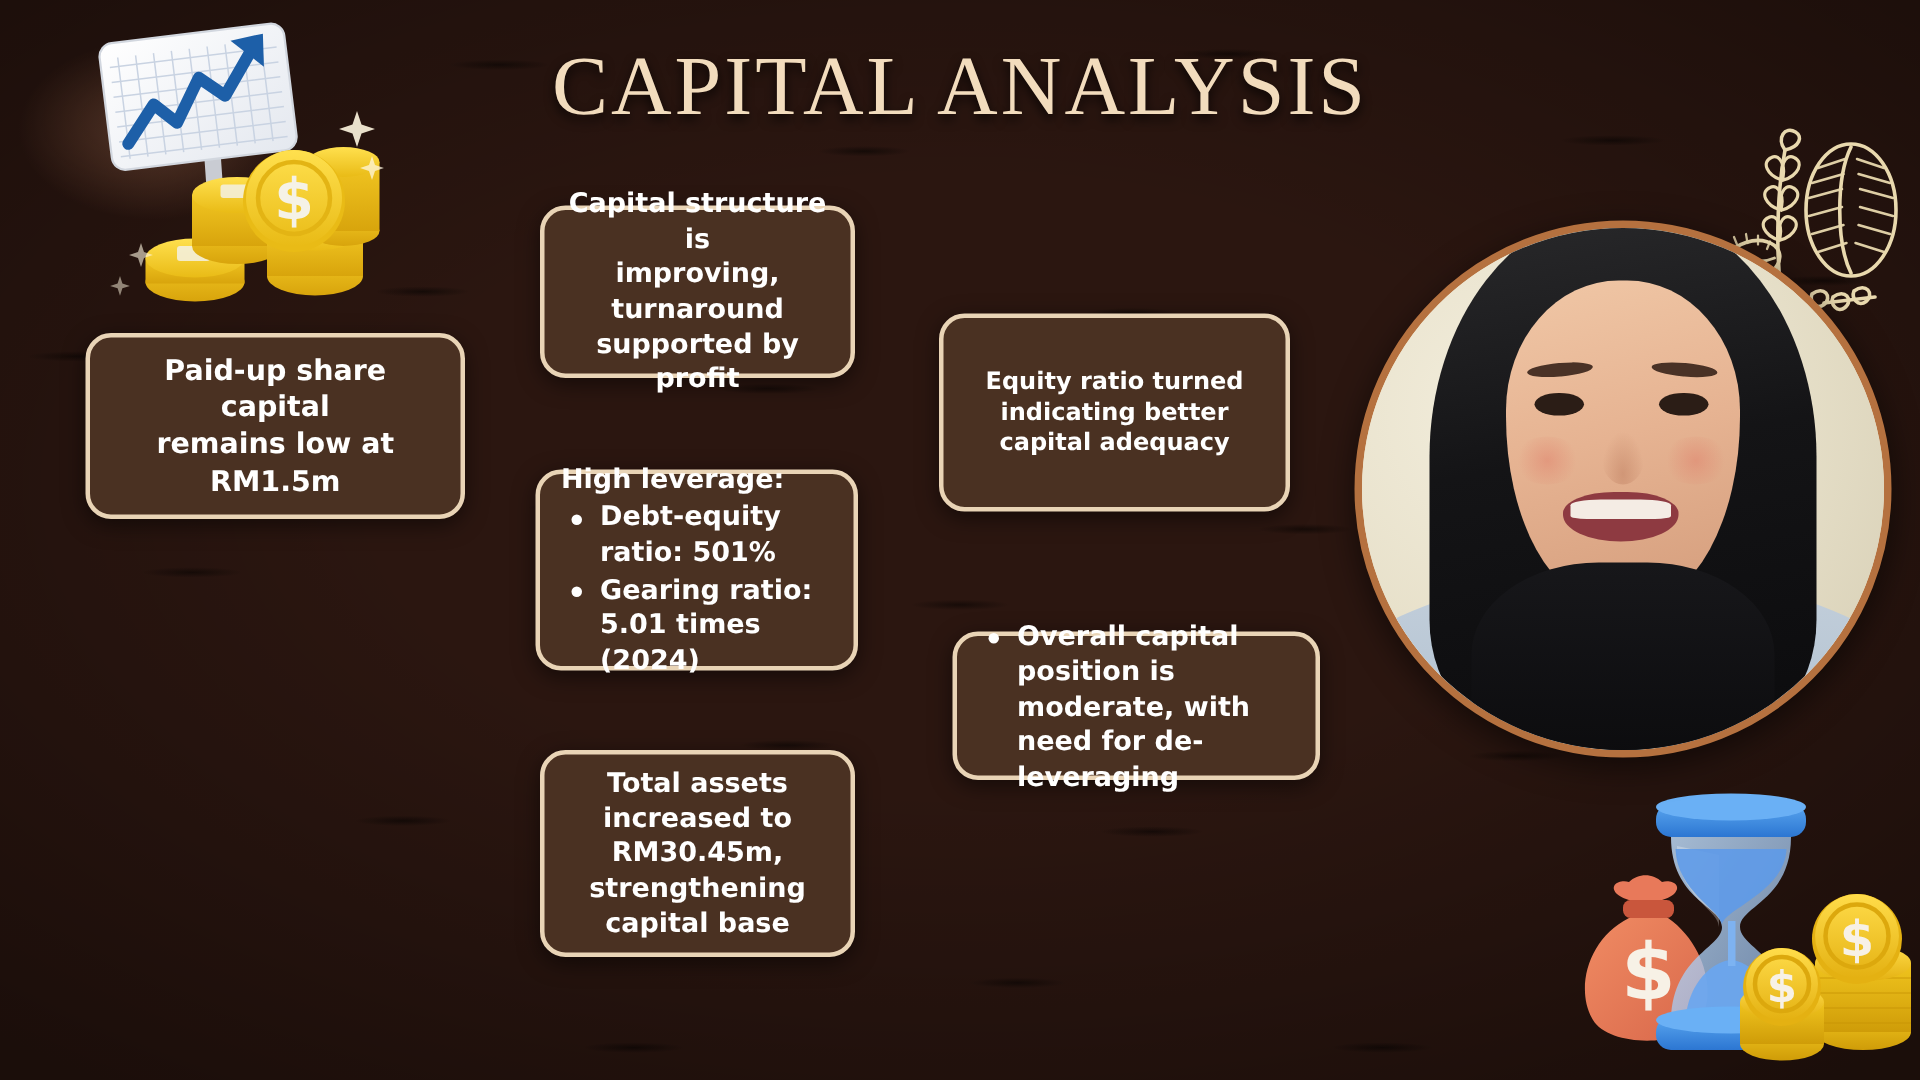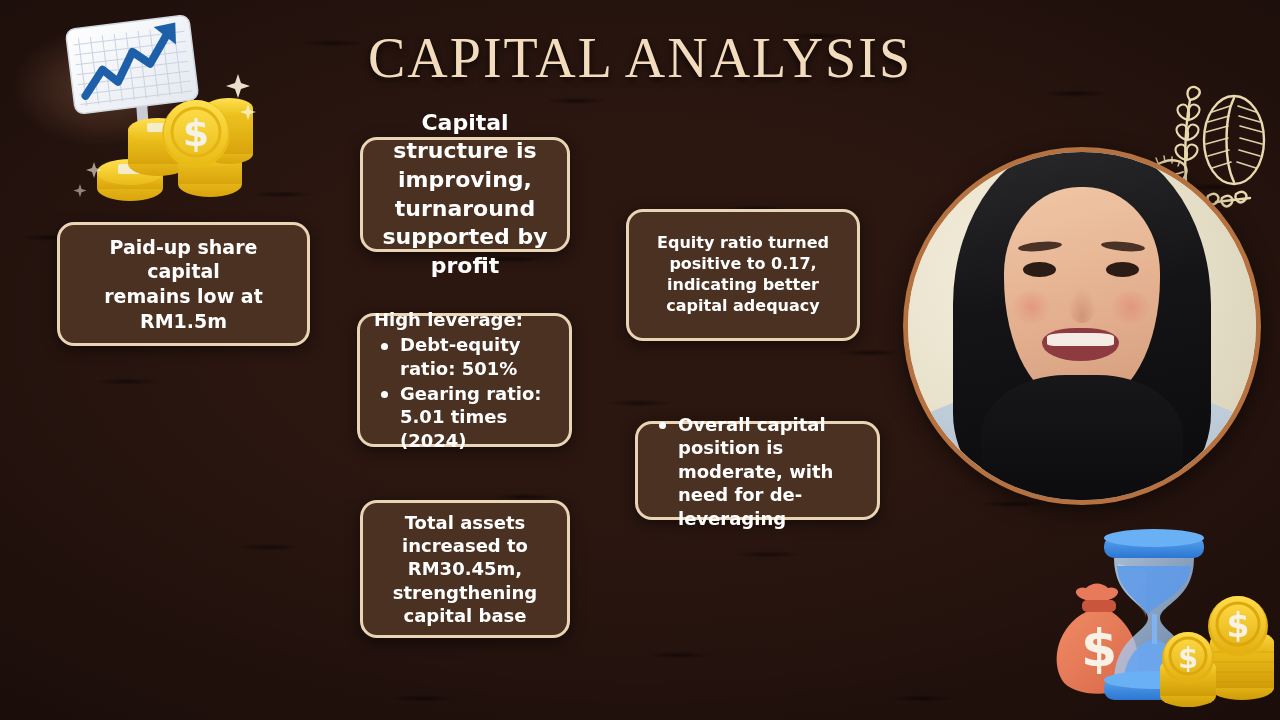--- a/index.html
+++ b/index.html
@@ -126,21 +126,21 @@
     content:"";
     position:absolute; left:7px; top:.52em;
     width:7px; height:7px; border-radius:50%;
     background:#ffffff;
   }
   .heading { line-height:1.30; }
 
   
   #box-paidup      { left:57px;  top:222px; width:253px; height:124px; font-size:19px; }
   #box-retained    { left:52px;  top:430px; width:258px; height:128px; font-size:19px; }
-  #box-structure   { left:360px; top:137px; width:210px; height:115px; font-size:22px; }
+  #box-structure   { left:360px; top:137px; width:210px; height:115px; font-size:18px; }
   #box-leverage    { left:357px; top:313px; width:215px; height:134px; font-size:18px; }
   #box-assets      { left:360px; top:500px; width:210px; height:138px; font-size:18px; }
   #box-equity      { left:626px; top:209px; width:234px; height:132px; font-size:16px; }
   #box-overall     { left:635px; top:421px; width:245px; height:99px;  font-size:18px; }
 
   
   #webcam {
     position:absolute; left:903px; top:147px;
     width:358px; height:358px;
     border-radius:50%;
@@ -465,21 +465,20 @@
       <div class="line">increased to</div>
       <div class="line">RM30.45m,</div>
       <div class="line">strengthening</div>
       <div class="line">capital base</div>
     </div>
   </div>
 
   <div class="tbox centered" id="box-equity">
     <div class="body">
       <div class="line">Equity ratio turned</div>
-      <div class="line">positive to 0.17,</div>
       <div class="line">indicating better</div>
       <div class="line">capital adequacy</div>
     </div>
   </div>
 
   <div class="tbox" id="box-overall">
     <div class="body">
       <ul class="bullets">
         <li>Overall capital position is moderate, with need for de-leveraging</li>
       </ul>

